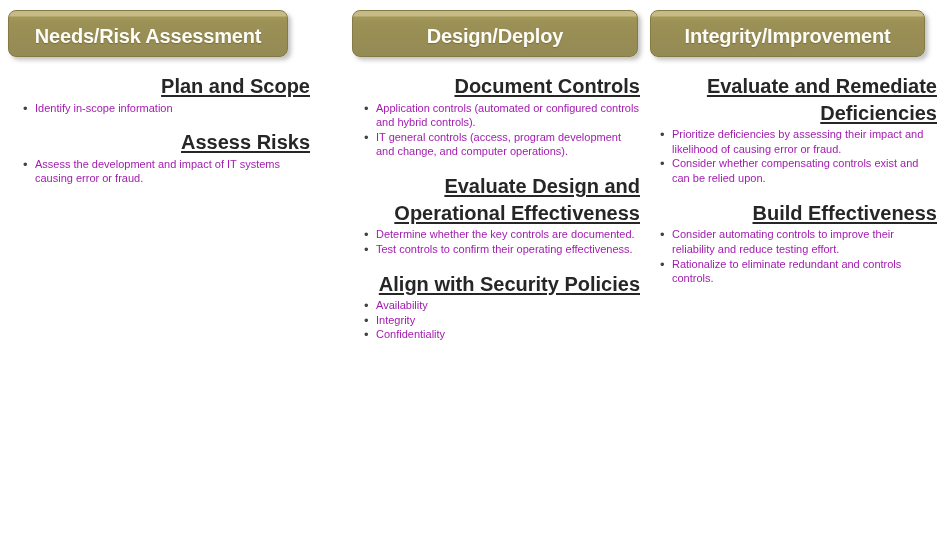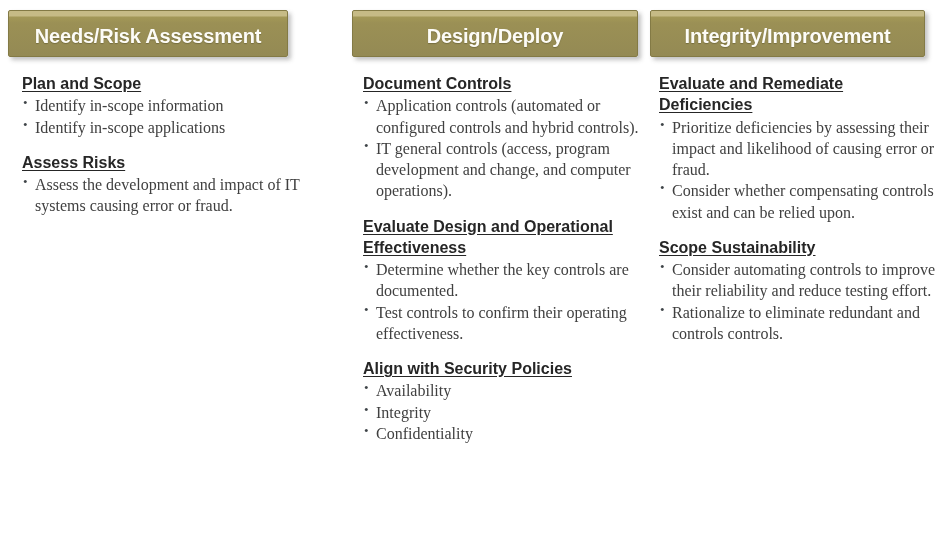--- a/index.html
+++ b/index.html
@@ -39,21 +39,21 @@
   }
   .banner {
     position: relative;
     box-sizing: border-box;
     height: 47px;
     background: linear-gradient(to bottom,
         #c6bb86 0px, #c6bb86 5px,
         #a39857 6px, #9b9055 12px,
         #948a54 100%);
     border: 1px solid #837a45;
-    border-radius: 2px;
+    border-radius: 8px;
     box-shadow: 3px 3px 4px rgba(120,120,120,0.45);
     display: flex;
     align-items: center;
     justify-content: center;
   }
   .banner-title {
     font-size: 20px;
     font-weight: bold;
     color: #fdfcf7;
     letter-spacing: -0.2px;
@@ -72,42 +72,42 @@
     box-sizing: border-box;
   }
   .c1 { padding-left: 14px; padding-right: 12px; }
   .c2 { padding-left: 39px; padding-right: 10px; }
   .c3 { padding-left: 9px;  }
 
   .section { margin-bottom: 14px; }
   .section:last-child { margin-bottom: 0; }
 
   .section-heading {
-    font-size: 16px;
+    font-size: 20px;
     font-weight: bold;
     color: #262626;
     text-decoration: underline;
     text-underline-offset: 2px;
     line-height: 1.33;
     margin: 0 0 1px 0;
+    text-align: right;
   }
 
   ul.bullets {
     list-style: none;
     margin: 0;
     padding: 0;
   }
   ul.bullets li {
     position: relative;
     padding-left: 13px;
-    font-size: 16px;
+    font-size: 11px;
     line-height: 1.33;
-    color: #404040;
+    color: #a21caf;
     margin-bottom: 0px;
-    font-family: Liberation Serif, serif;
   }
   ul.bullets li::before {
     content: "\2022";
     position: absolute;
     left: 1px;
     top: -1px;
     font-size: 13px;
     color: #3f4448;
   }
 </style>
@@ -121,21 +121,20 @@
       <div class="banner b1">
         <span class="banner-title">Needs/Risk Assessment</span>
       </div>
     </div>
     <div class="content c1">
 
       <div class="section">
         <div class="section-heading">Plan and Scope</div>
         <ul class="bullets">
           <li>Identify in-scope information</li>
-          <li>Identify in-scope applications</li>
         </ul>
       </div>
 
       <div class="section">
         <div class="section-heading">Assess Risks</div>
         <ul class="bullets">
           <li>Assess the development and impact of IT systems causing error or fraud.</li>
         </ul>
       </div>
 
@@ -188,21 +187,21 @@
 
       <div class="section">
         <div class="section-heading">Evaluate and Remediate Deficiencies</div>
         <ul class="bullets">
           <li>Prioritize deficiencies by assessing their impact and likelihood of causing error or fraud.</li>
           <li>Consider whether compensating controls exist and can be relied upon.</li>
         </ul>
       </div>
 
       <div class="section">
-        <div class="section-heading">Scope Sustainability</div>
+        <div class="section-heading">Build Effectiveness</div>
         <ul class="bullets">
           <li>Consider automating controls to improve their reliability and reduce testing effort.</li>
           <li>Rationalize to eliminate redundant and controls controls.</li>
         </ul>
       </div>
 
     </div>
   </div>
 
 </div>

